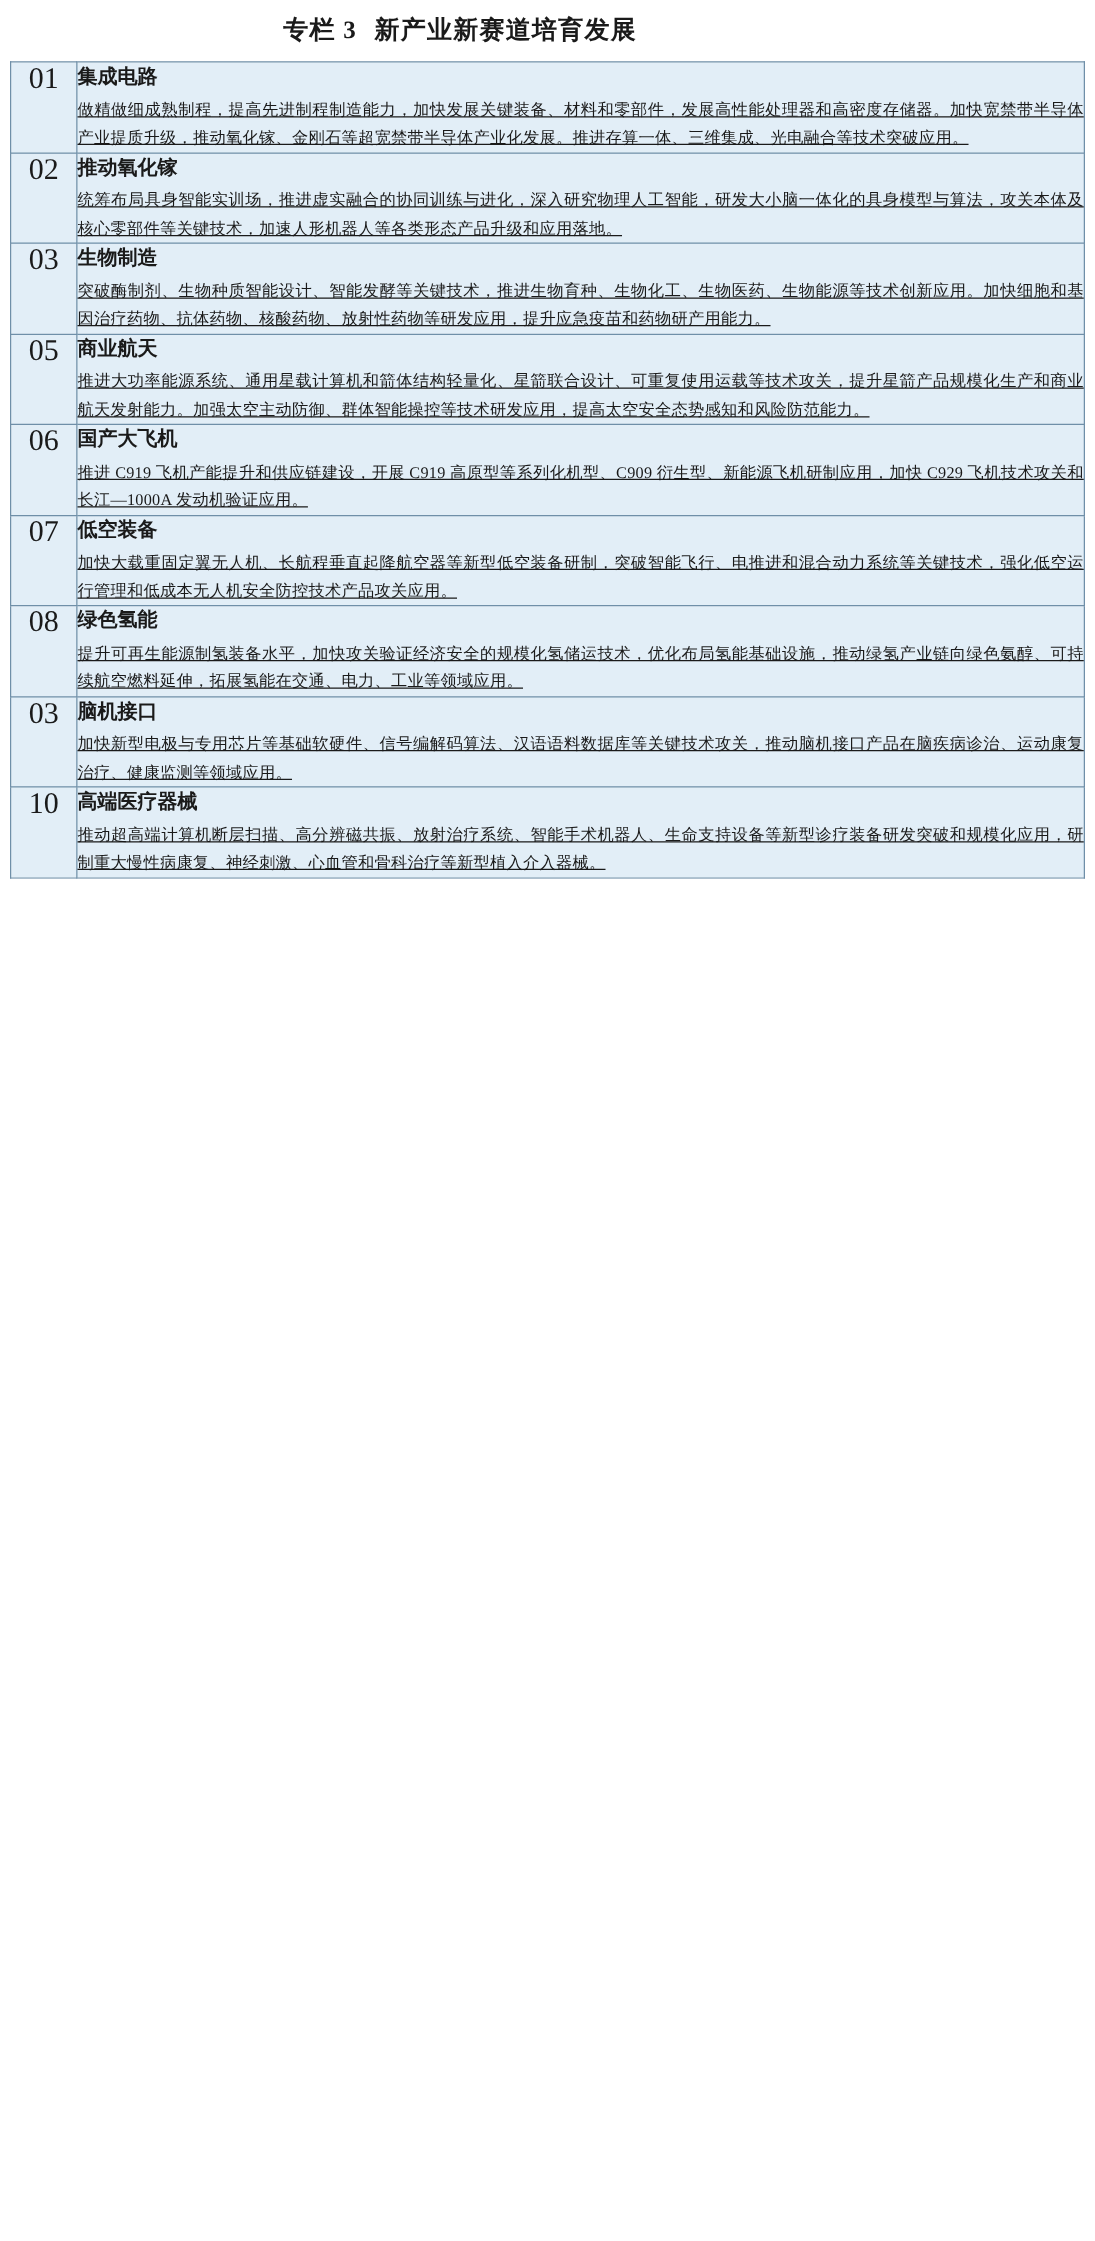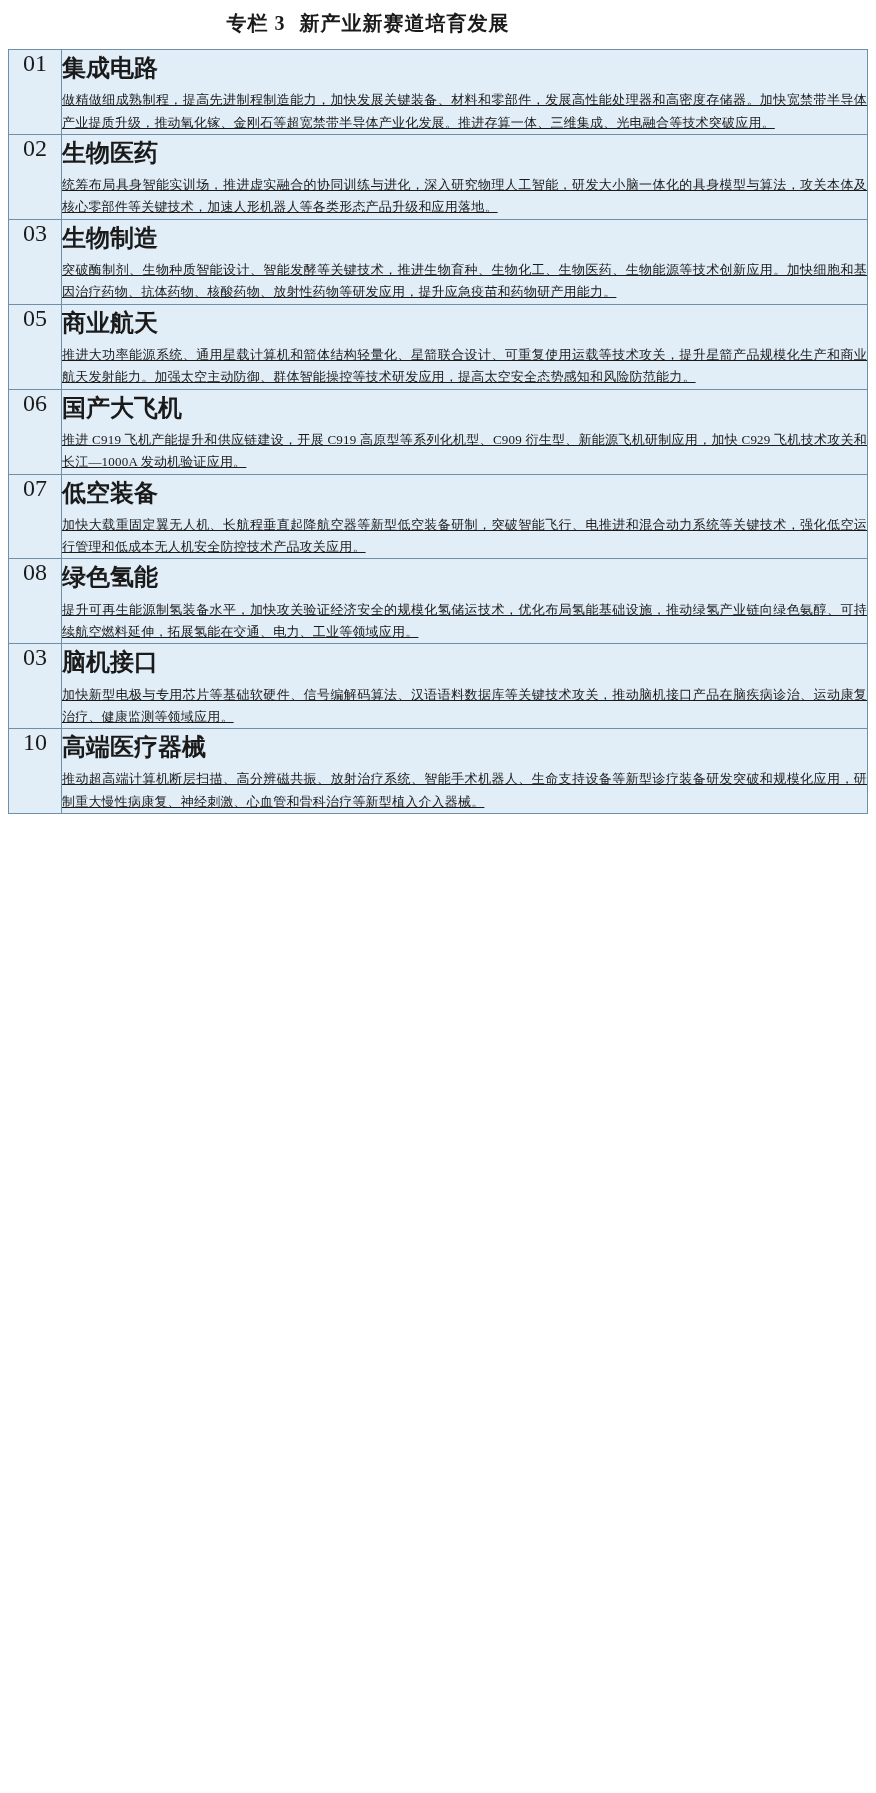--- a/index.html
+++ b/index.html
@@ -43,21 +43,21 @@
     width: 52px;
     text-align: center;
     font-size: 24px;
     padding-top: 12px;
     font-family: "Liberation Serif", serif;
   }
   td.body-cell {
     padding: 10px 14px 10px 0;
   }
   .item-head {
-    font-size: 24px;
+    font-size: 16px;
     font-weight: bold;
     line-height: 1.55;
     margin: 0 0 2px 0;
   }
   .item-text {
     font-size: 13px;
     line-height: 1.72;
     text-align: justify;
     text-justify: inter-ideograph;
     margin: 0;
@@ -79,21 +79,21 @@
       <tr>
         <td class="num-cell">01</td>
         <td class="body-cell">
           <div class="item-head">集成电路</div>
           <div class="item-text">做精做细成熟制程，提高先进制程制造能力，加快发展关键装备、材料和零部件，发展高性能处理器和高密度存储器。加快宽禁带半导体产业提质升级，推动氧化镓、金刚石等超宽禁带半导体产业化发展。推进存算一体、三维集成、光电融合等技术突破应用。</div>
         </td>
       </tr>
       <tr>
         <td class="num-cell">02</td>
         <td class="body-cell">
-          <div class="item-head">生物医药</div>
+          <div class="item-head">推动氧化镓</div>
           <div class="item-text">统筹布局具身智能实训场，推进虚实融合的协同训练与进化，深入研究物理人工智能，研发大小脑一体化的具身模型与算法，攻关本体及核心零部件等关键技术，加速人形机器人等各类形态产品升级和应用落地。</div>
         </td>
       </tr>
       <tr>
         <td class="num-cell">03</td>
         <td class="body-cell">
           <div class="item-head">生物制造</div>
           <div class="item-text">突破酶制剂、生物种质智能设计、智能发酵等关键技术，推进生物育种、生物化工、生物医药、生物能源等技术创新应用。加快细胞和基因治疗药物、抗体药物、核酸药物、放射性药物等研发应用，提升应急疫苗和药物研产用能力。</div>
         </td>
       </tr>

